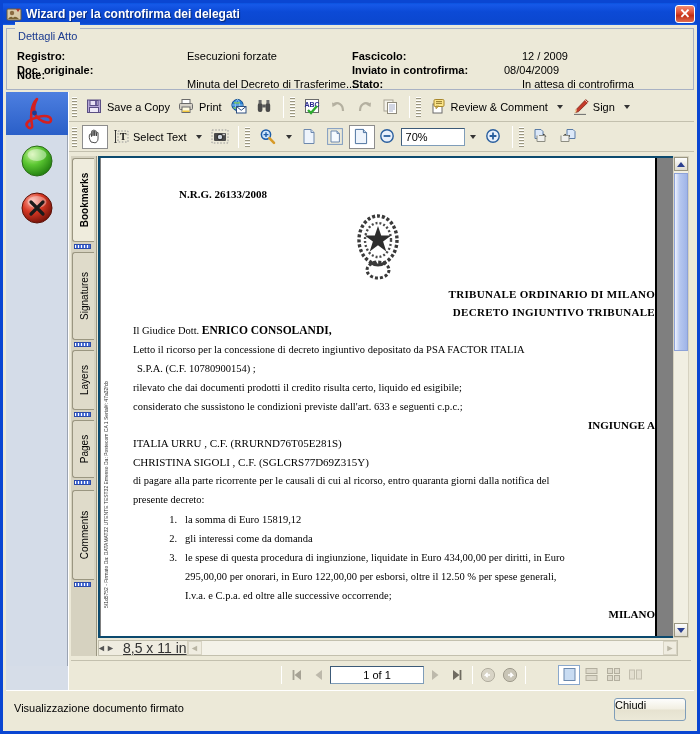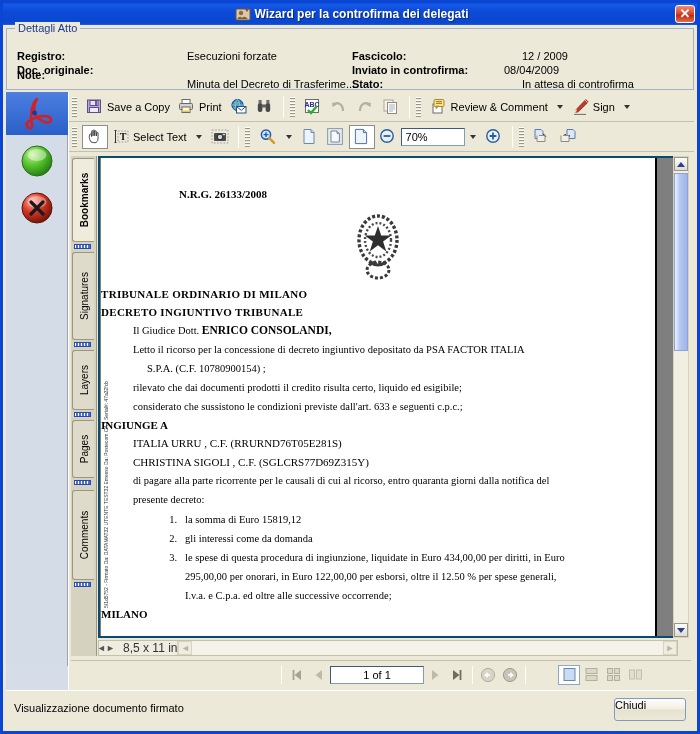--- a/index.html
+++ b/index.html
@@ -21,21 +21,21 @@
     border: 3px solid #0a46d2;
     background: #ece9d8;
   }
 
   
   #titlebar {
     position: absolute;
     left: 0; top: 0;
     width: 694px; height: 22px;
     background: linear-gradient(180deg,#0a53e0 0%, #1658e8 8%, #0c4ad6 40%, #0b47cf 92%, #1b63ea 100%);
-    display: flex; align-items: center; justify-content: center;
+    display: flex; align-items: center;
   }
   #titlebar .tb-icon {
     width: 16px; height: 16px;
     margin-left: 3px; margin-right: 4px;
     position: relative;
     flex: 0 0 auto;
   }
   #titlebar .tb-title {
     color: #ffffff;
     font-size: 12px;
@@ -62,21 +62,21 @@
     position: absolute;
     left: 3px; top: 25px;
     width: 688px; height: 62px;
     border: 1px solid #a9b2c4;
     background: #ece9d8;
   }
   #details-legend {
     position: absolute;
     left: 8px; top: -7px;
     background: #ece9d8;
-    padding: 0 3px;
+    padding: 8px 3px;
     font-size: 11px;
     color: #1a3a8f;
   }
   .det-row {
     position: absolute;
     font-size: 11px;
     color: #000;
     white-space: nowrap;
   }
   .det-label { font-weight: bold; }
@@ -261,21 +261,21 @@
   .doc-txt {
     position: absolute;
     font-family: "Liberation Serif", serif;
     font-size: 10.5px;
     color: #000;
     white-space: nowrap;
     line-height: 1.1;
   }
   .doc-ctr {
     position: absolute;
-    width: 100%; text-align: left;
+    width: 100%; text-align: right;
     font-family: "Liberation Serif", serif;
     color: #000;
   }
   .doc-bold { font-weight: bold; }
   #emblem {
     position: absolute;
     left: 50%; top: 52px;
     transform: translateX(-50%);
     width: 52px; height: 72px;
   }
@@ -324,23 +324,24 @@
   
   #hscrollrow {
     position: absolute;
     left: 29px; top: 486px;
     width: 580px; height: 16px;
     background: #efece0;
     border: 1px solid #c3c0ae;
     display:flex; align-items:center;
   }
   #pagesize {
-    font-size: 12px;
+    font-size: 14px;
     color: #333;
     margin-left: 10px;
+    text-decoration: underline;
   }
   #htrack {
     flex: 1;
     height: 14px;
     background: #f4f2e9;
     border-left: 1px solid #d6d2c0;
     position: relative;
   }
   .hbtn {
     width: 14px; height: 14px;
@@ -785,21 +786,21 @@
 
             <div class="doc-ctr doc-bold" style="top:130px; font-size:11px; letter-spacing:.3px;">TRIBUNALE ORDINARIO DI MILANO</div>
             <div class="doc-ctr doc-bold" style="top:148px; font-size:11px; letter-spacing:.3px;">DECRETO INGIUNTIVO TRIBUNALE</div>
 
             <div class="doc-txt" style="left:32px; top:166px;">
               <span>Il Giudice Dott.</span>
               <span class="doc-bold" style="font-size:11.5px;">ENRICO CONSOLANDI,</span>
             </div>
 
             <div class="doc-txt" style="left:32px; top:186px;">Letto il ricorso per la concessione di decreto ingiuntivo depositato da  PSA FACTOR ITALIA</div>
-            <div class="doc-txt" style="left:46px; top:205px;">S.P.A. (C.F. 10780900154) ;</div>
+            <div class="doc-txt" style="left:36px; top:205px;">S.P.A. (C.F. 10780900154) ;</div>
             <div class="doc-txt" style="left:32px; top:224px;">rilevato che dai documenti prodotti il credito risulta certo, liquido ed esigibile;</div>
             <div class="doc-txt" style="left:32px; top:243px;">considerato che sussistono le condizioni previste dall'art. 633 e seguenti c.p.c.;</div>
 
             <div class="doc-ctr doc-bold" style="top:261px; font-size:11px;">INGIUNGE A</div>
 
             <div class="doc-txt" style="left:32px; top:279px; font-size:11px;">ITALIA  URRU , C.F. (RRURND76T05E281S)</div>
             <div class="doc-txt" style="left:32px; top:298px; font-size:11px;">CHRISTINA  SIGOLI , C.F. (SGLCRS77D69Z315Y)</div>
             <div class="doc-txt" style="left:32px; top:317px;">di pagare alla parte ricorrente per le causali di cui al ricorso, entro quaranta giorni dalla notifica del</div>
             <div class="doc-txt" style="left:32px; top:336px;">presente decreto:</div>
 

